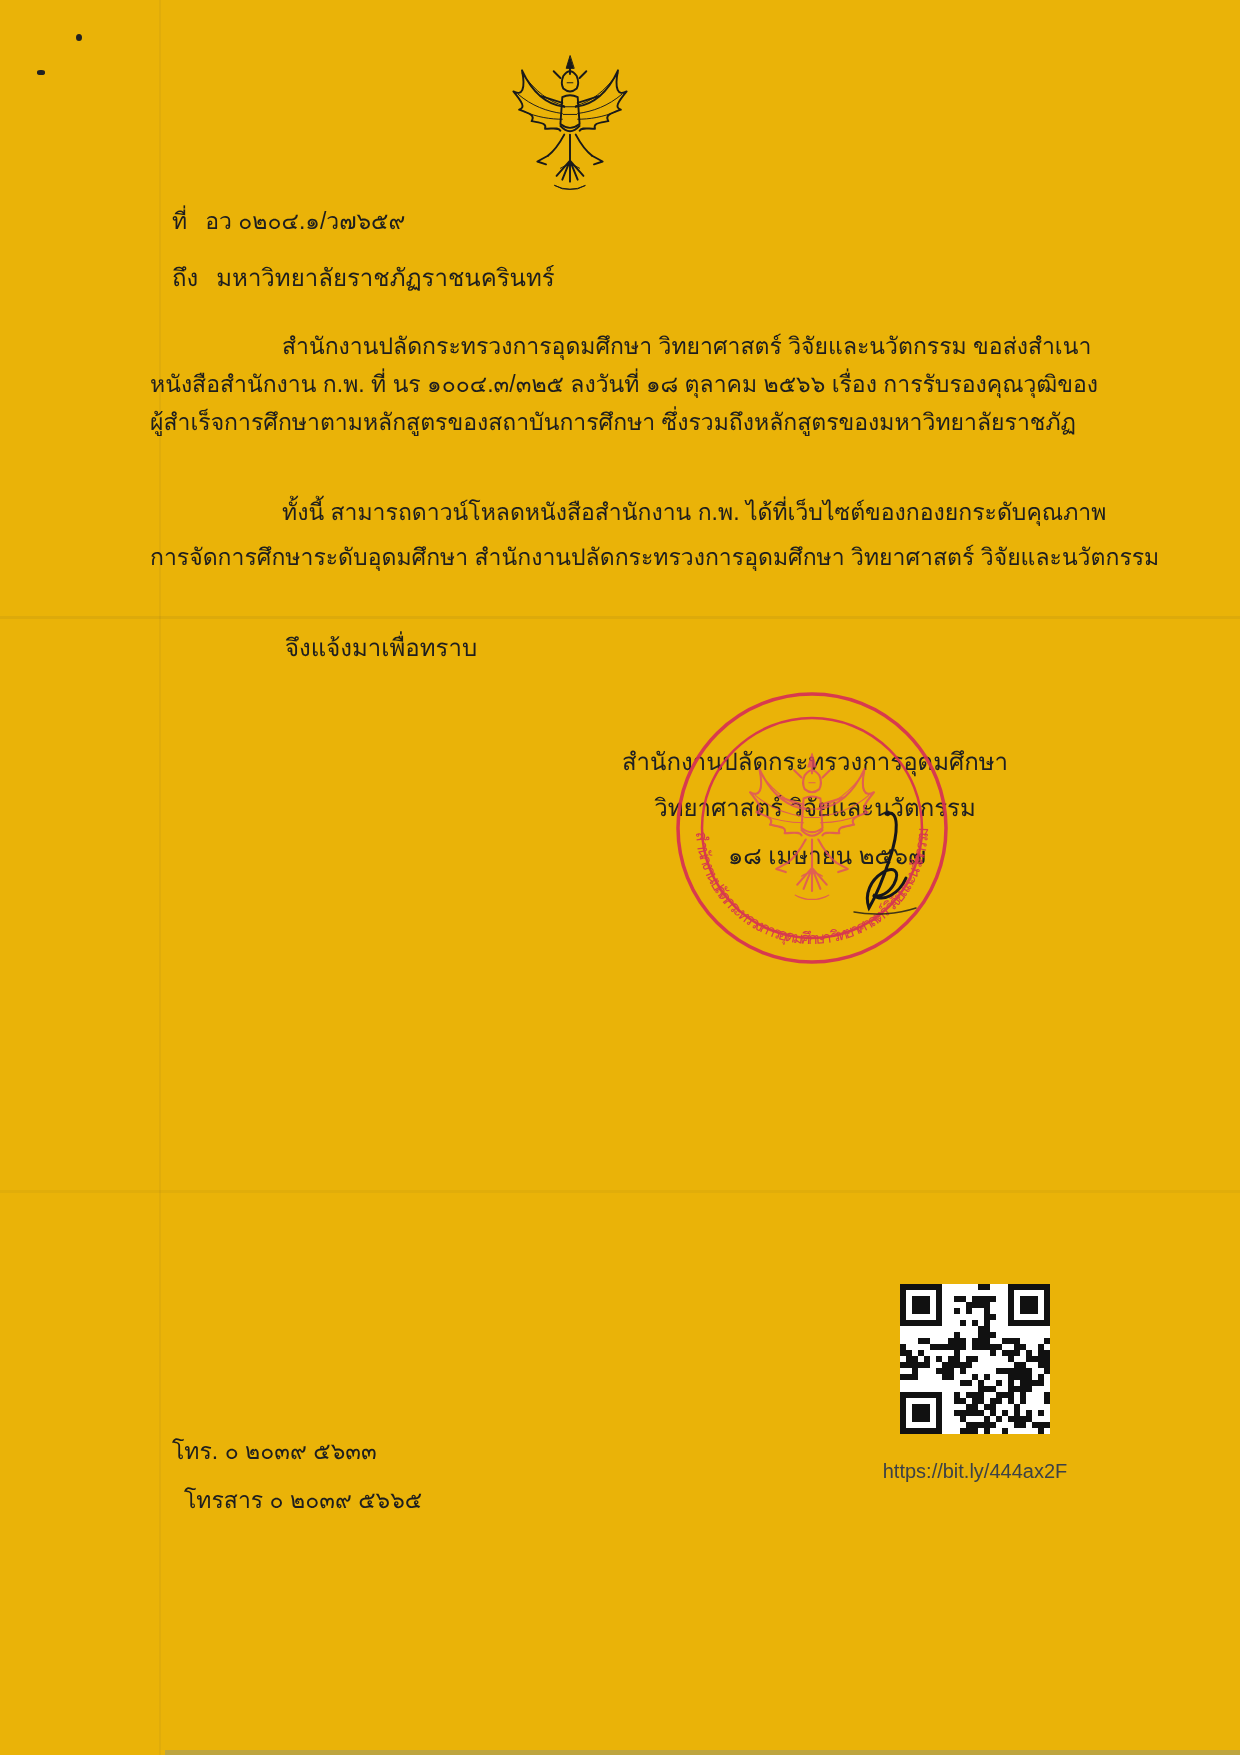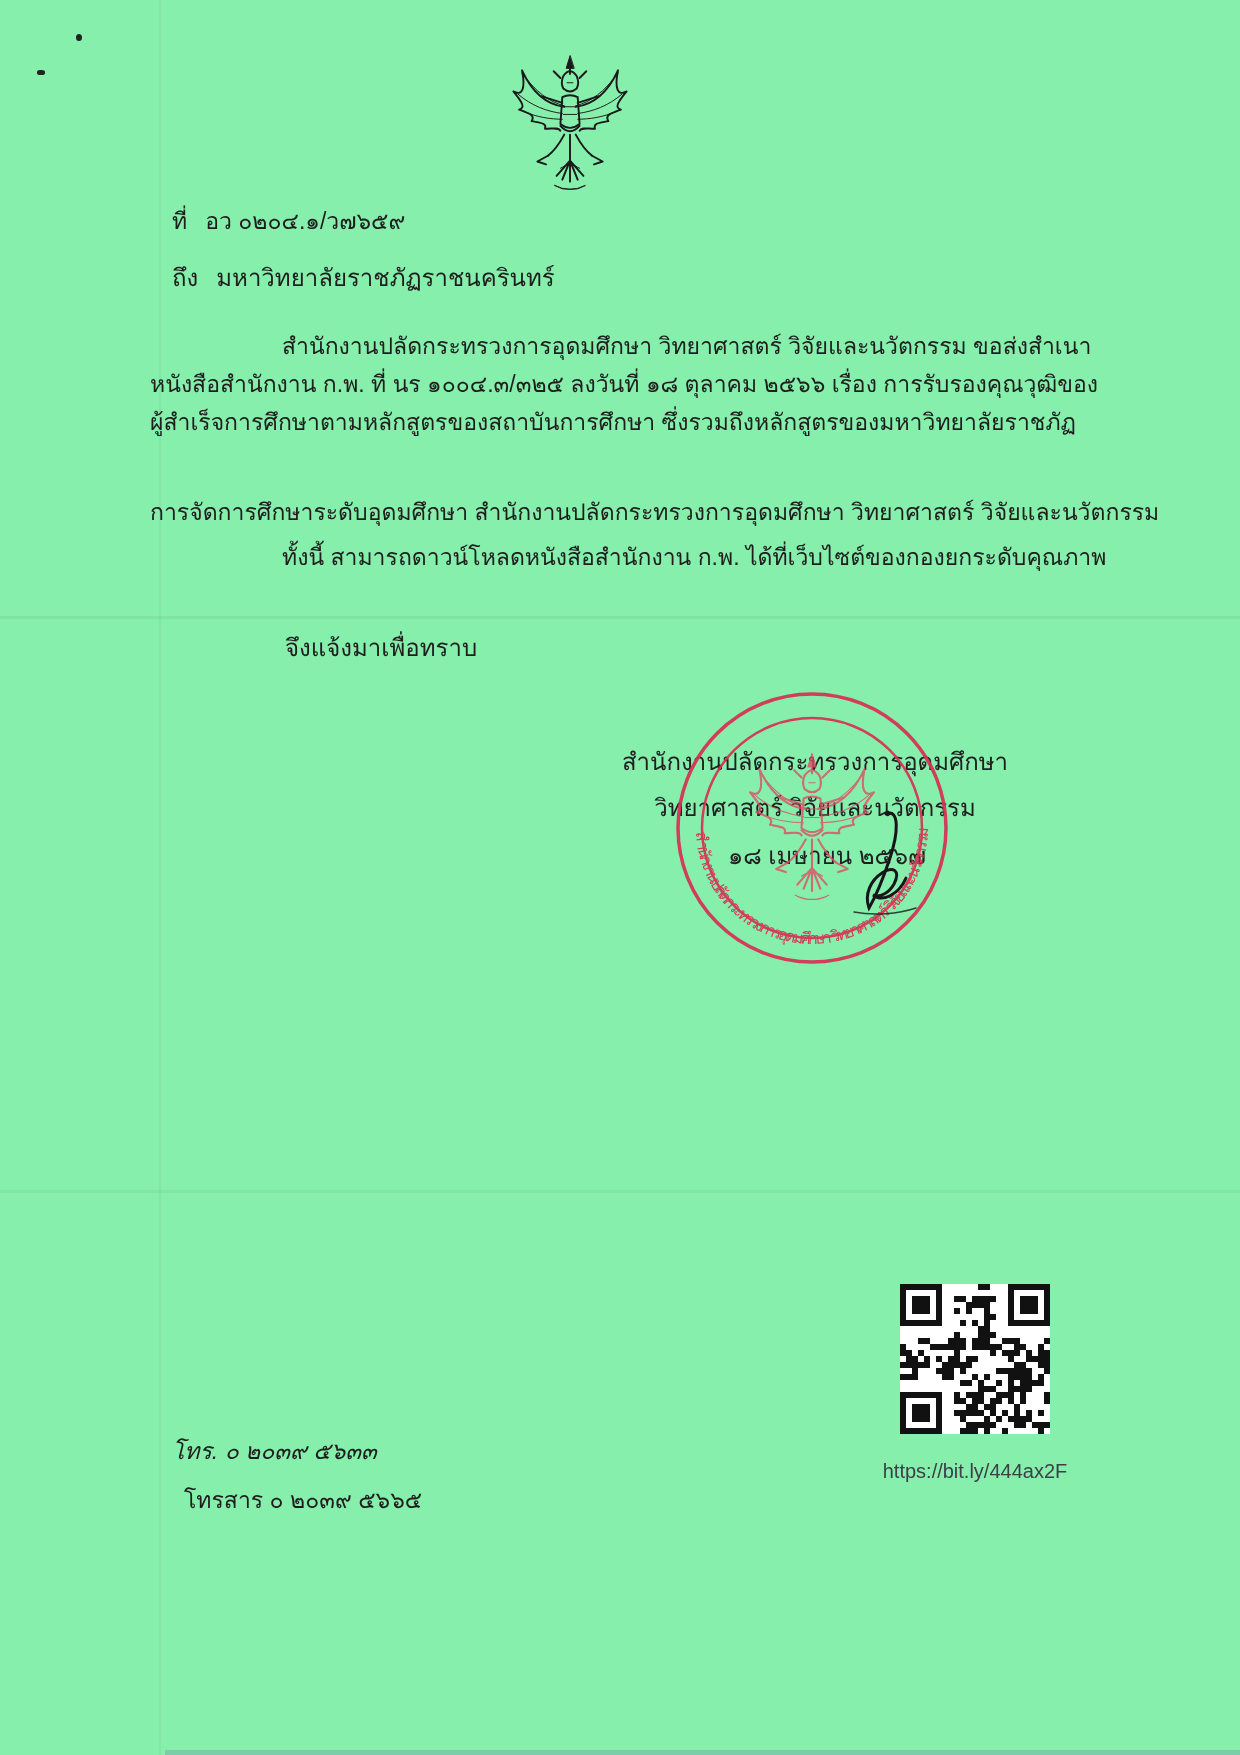--- a/index.html
+++ b/index.html
@@ -1,17 +1,17 @@
 <!DOCTYPE html>
 <html><head>
 <meta charset="utf-8">
 <style>
   html,body{margin:0;padding:0;background:#e8e8e8;}
   .page{
-    position:relative;width:1240px;height:1755px;background:#86efac;
+    position:relative;width:1240px;height:1755px;background:#eab308;
     overflow:hidden;margin:0 auto;
     font-family:"Liberation Sans","DejaVu Sans",sans-serif;color:#1e1e1e;
   }
   .abs{position:absolute;}
   .line{white-space:nowrap;}
   .t23{font-size:23px;line-height:30px;}
   .t24{font-size:24px;line-height:31px;}
   .para{font-size:23px;}
   .para .line{height:38px;}
   .para2 .line{height:45px;}
@@ -78,22 +78,22 @@
     <span>ถึง</span><span class="label-gap"></span><span>มหาวิทยาลัยราชภัฏราชนครินทร์</span>
   </div>
 
   <div class="abs para" style="left:150px;top:328px;width:1000px;">
     <div class="line" style="padding-left:132px;">สำนักงานปลัดกระทรวงการอุดมศึกษา วิทยาศาสตร์ วิจัยและนวัตกรรม ขอส่งสำเนา</div>
     <div class="line">หนังสือสำนักงาน ก.พ. ที่ นร ๑๐๐๔.๓/๓๒๕ ลงวันที่ ๑๘ ตุลาคม ๒๕๖๖ เรื่อง การรับรองคุณวุฒิของ</div>
     <div class="line">ผู้สำเร็จการศึกษาตามหลักสูตรของสถาบันการศึกษา ซึ่งรวมถึงหลักสูตรของมหาวิทยาลัยราชภัฏ</div>
   </div>
 
   <div class="abs para para2" style="left:150px;top:494px;width:1000px;">
+    <div class="line" style="padding-left:132px;">ทั้งนี้ สามารถดาวน์โหลดหนังสือสำนักงาน ก.พ. ได้ที่เว็บไซต์ของกองยกระดับคุณภาพ</div>
     <div class="line">การจัดการศึกษาระดับอุดมศึกษา สำนักงานปลัดกระทรวงการอุดมศึกษา วิทยาศาสตร์ วิจัยและนวัตกรรม</div>
-    <div class="line" style="padding-left:132px;">ทั้งนี้ สามารถดาวน์โหลดหนังสือสำนักงาน ก.พ. ได้ที่เว็บไซต์ของกองยกระดับคุณภาพ</div>
   </div>
 
   <div class="abs line t24" style="left:285px;top:632px;">จึงแจ้งมาเพื่อทราบ</div>
 
   <div class="abs sig-line" style="left:600px;top:742px;z-index:3;">สำนักงานปลัดกระทรวงการอุดมศึกษา</div>
   <div class="abs sig-line" style="left:600px;top:788px;z-index:3;">วิทยาศาสตร์ วิจัยและนวัตกรรม</div>
   <div class="abs sig-line" style="left:612px;top:836px;z-index:3;">๑๘ เมษายน ๒๕๖๗</div>
 
   <div class="abs" style="left:672px;top:688px;width:280px;height:280px;z-index:4;">
     <svg class="stamp-svg" width="280" height="280" viewBox="0 0 280 280">
@@ -312,16 +312,16 @@
         <rect x="12" y="12" width="18" height="18" fill="#111111"></rect>
         <rect x="108" y="0" width="42" height="42" fill="#111111"></rect>
         <rect x="114" y="6" width="30" height="30" fill="#ffffff"></rect>
         <rect x="120" y="12" width="18" height="18" fill="#111111"></rect>
         <rect x="0" y="108" width="42" height="42" fill="#111111"></rect>
         <rect x="6" y="114" width="30" height="30" fill="#ffffff"></rect>
         <rect x="12" y="120" width="18" height="18" fill="#111111"></rect>
       </svg></div>
   <div class="abs qr-caption" style="left:875px;top:1452px;width:200px;">https://bit.ly/444ax2F</div>
 
-  <div class="abs footer-line" style="left:172px;top:1433px;font-style:italic;">โทร. ๐ ๒๐๓๙ ๕๖๓๓</div>
+  <div class="abs footer-line" style="left:172px;top:1433px;">โทร. ๐ ๒๐๓๙ ๕๖๓๓</div>
   <div class="abs footer-line" style="left:184px;top:1482px;">โทรสาร  ๐ ๒๐๓๙ ๕๖๖๕</div>
 
 </div>
 
 </body></html>

